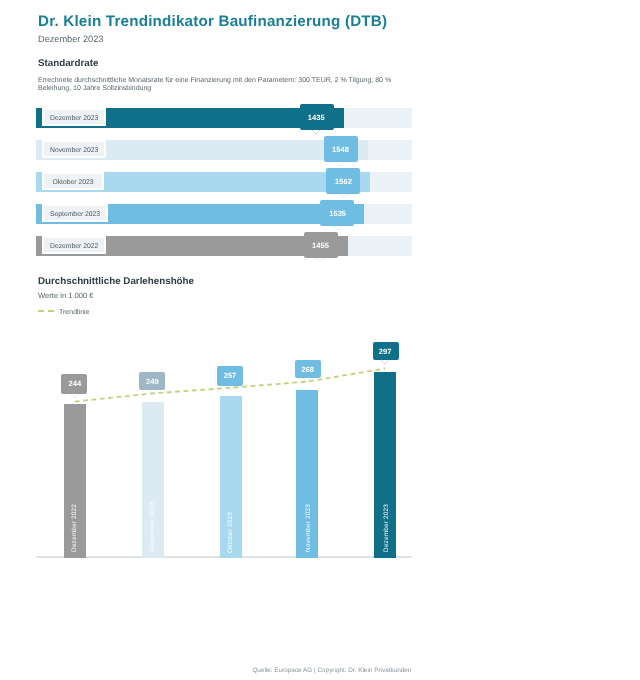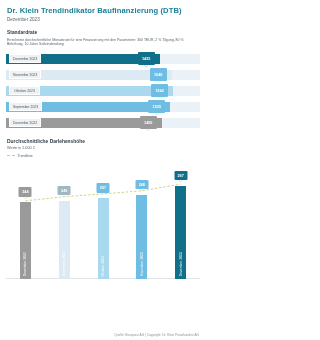--- a/index.html
+++ b/index.html
@@ -3,21 +3,21 @@
 <meta charset="utf-8">
 <style>
   html,body{margin:0;padding:0;}
   body{
     width:206px;height:340px;overflow:hidden;
     background:#ffffff;
     font-family:"Liberation Sans","DejaVu Sans",sans-serif;
     color:#3d4b52;
     -webkit-font-smoothing:antialiased;
   }
-  .page{position:relative;width:206px;height:340px;box-sizing:border-box;}
+  .page{position:relative;width:206px;height:340px;box-sizing:border-box;margin-left:12px;}
 
   
   .header{padding:6px 7px 0 7px;}
   .title{
     font-size:7.6px;font-weight:bold;color:#1b7f96;letter-spacing:.1px;
     line-height:9px;
   }
   .subtitle{font-size:4.6px;color:#56666e;margin-top:1.5px;line-height:6px;}
 
   

